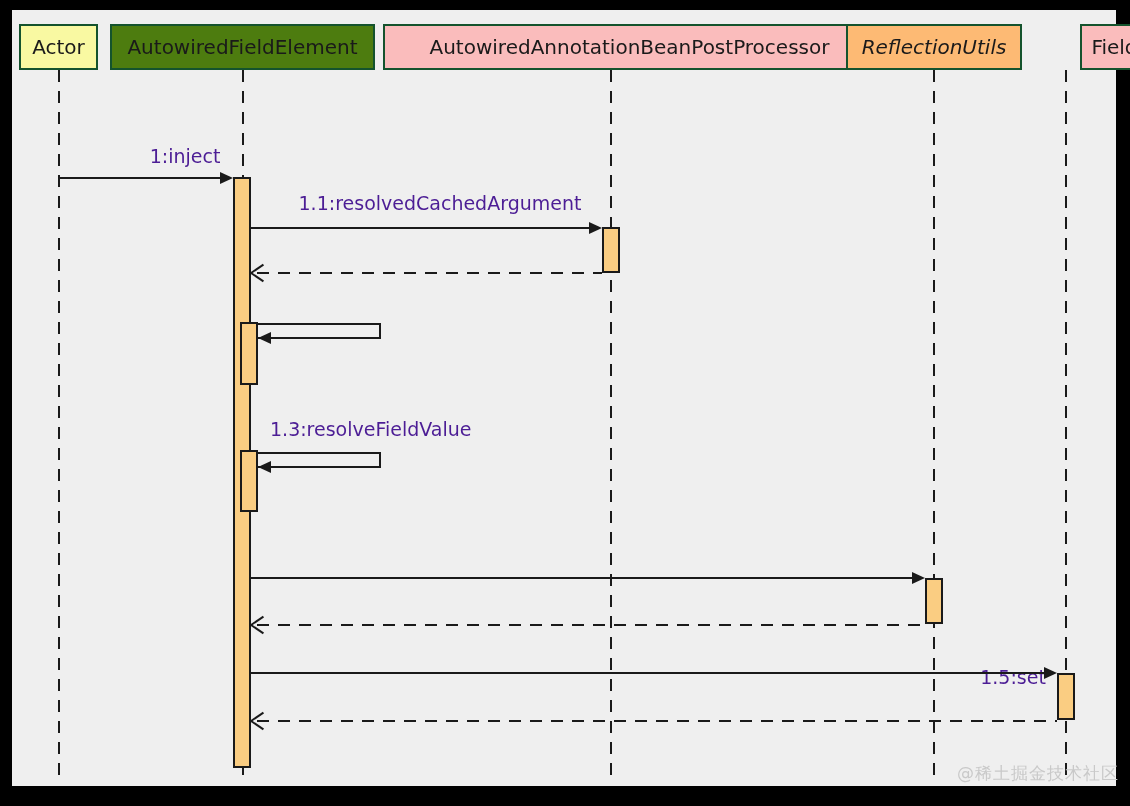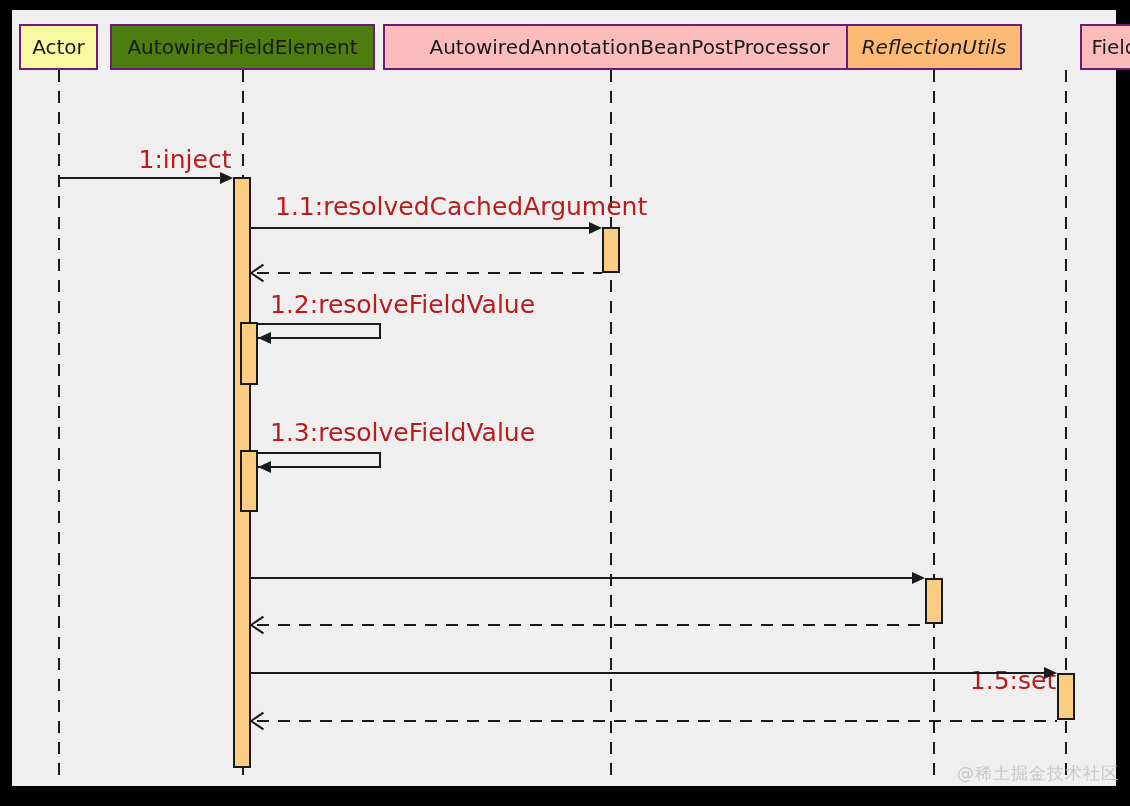--- a/index.html
+++ b/index.html
@@ -1,21 +1,21 @@
 <!DOCTYPE html>
 <html><head>
 <meta charset="utf-8">
 <style>
   html,body{margin:0;padding:0;}
   body{background:#000;font-family:"DejaVu Sans","Liberation Sans",sans-serif;}
   #frame{position:relative;width:1130px;height:806px;background:#000;overflow:hidden;}
   #canvas{position:absolute;left:12px;top:10px;width:1104px;height:776px;background:#efefef;}
 
   .participant{position:absolute;top:14px;height:46px;box-sizing:border-box;
-    border:2px solid #701a75;display:flex;align-items:center;justify-content:center;
+    border:2px solid #14532d;display:flex;align-items:center;justify-content:center;
     font-size:20px;color:#1a1a1a;white-space:nowrap;}
   .participant.italic{font-style:italic;}
 
   .lifeline{position:absolute;top:60px;height:705px;width:2px;
     background:repeating-linear-gradient(to bottom,#1a1a1a 0 12px,transparent 12px 21px);}
 
   .activation{position:absolute;width:18px;box-sizing:border-box;
     background:#facd82;border:2px solid #1a1a1a;}
 
   .msg-line{position:absolute;height:2px;background:#1a1a1a;}
@@ -27,21 +27,21 @@
     border-right:13px solid #1a1a1a;border-top:6px solid transparent;border-bottom:6px solid transparent;}
   .head-open-left{position:absolute;width:15px;height:16px;}
   .head-open-left::before,.head-open-left::after{content:"";position:absolute;left:0;top:7px;
     width:15px;height:2px;background:#1a1a1a;transform-origin:left center;}
   .head-open-left::before{transform:rotate(-34deg);}
   .head-open-left::after{transform:rotate(34deg);}
 
   .self-loop{position:absolute;box-sizing:border-box;width:123px;height:16px;
     border:2px solid #1a1a1a;border-left:none;}
 
-  .msg-label{position:absolute;font-size:25px;color:#b91c1c;white-space:nowrap;}
+  .msg-label{position:absolute;font-size:19px;color:#4c1d95;white-space:nowrap;}
   .msg-label.center{text-align:center;}
   .msg-label.underline{text-decoration:underline;}
 
   .watermark{position:absolute;left:935px;top:752px;width:172px;text-align:right;
     font-size:17px;letter-spacing:1px;color:#c9c9c9;}
 </style>
 </head>
 <body>
 
 <div id="frame">
@@ -70,21 +70,20 @@
     <div class="msg-line" style="left:47px;top:167px;width:162px;"></div>
     <div class="head-right" style="left:208px;top:162px;"></div>
 
     <div class="msg-label center" style="left:263px;top:182px;width:330px;">1.1:resolvedCachedArgument</div>
     <div class="msg-line" style="left:239px;top:217px;width:339px;"></div>
     <div class="head-right" style="left:577px;top:212px;"></div>
 
     <div class="msg-line dashed" style="left:245px;top:262px;width:345px;"></div>
     <div class="head-open-left" style="left:239px;top:255px;"></div>
 
-    <div class="msg-label" style="left:258px;top:280px;">1.2:resolveFieldValue</div>
     <div class="self-loop" style="left:246px;top:313px;"></div>
     <div class="head-left-solid" style="left:246px;top:322px;"></div>
 
     <div class="msg-label" style="left:258px;top:408px;">1.3:resolveFieldValue</div>
     <div class="self-loop" style="left:246px;top:442px;"></div>
     <div class="head-left-solid" style="left:246px;top:451px;"></div>
 
     <div class="msg-line" style="left:239px;top:567px;width:662px;"></div>
     <div class="head-right" style="left:900px;top:562px;"></div>
 

